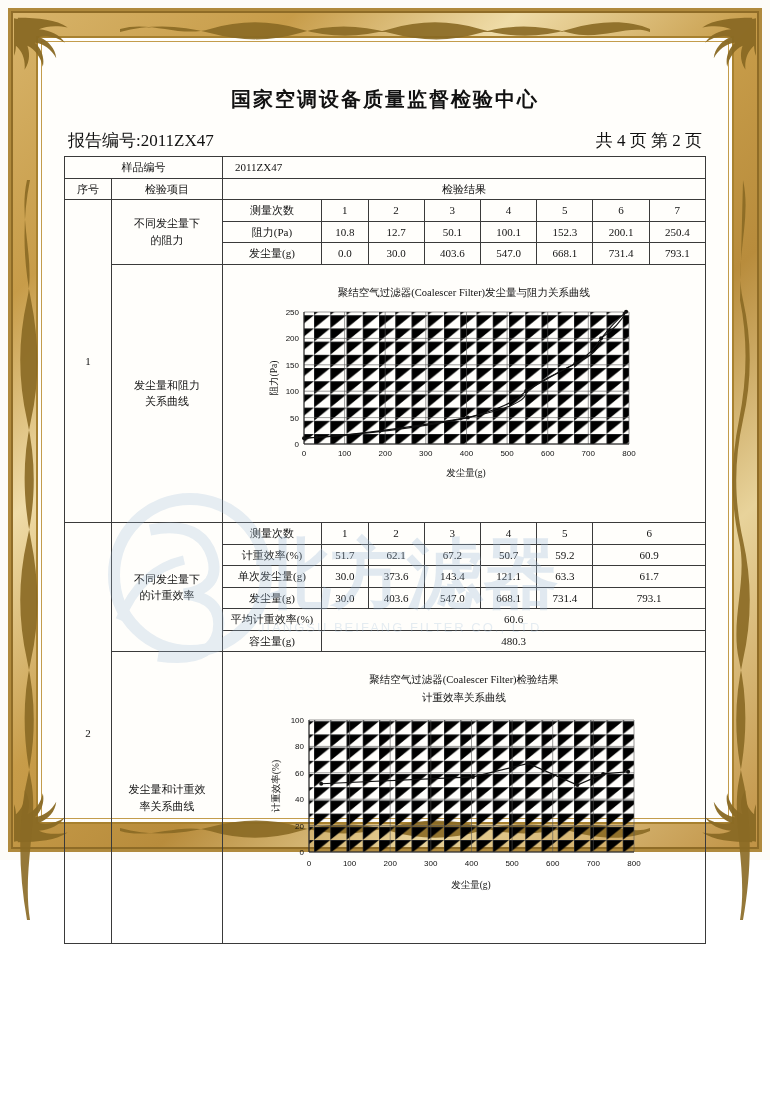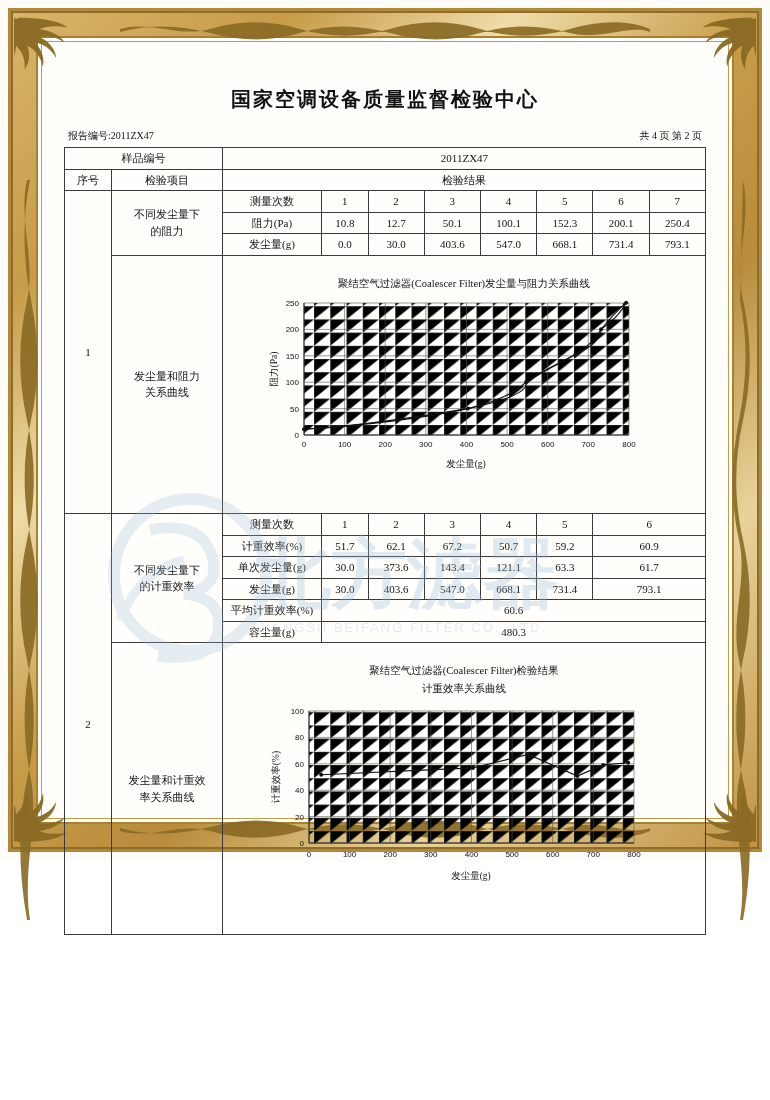--- a/index.html
+++ b/index.html
@@ -44,21 +44,21 @@
   .org{
     text-align:center;font-size:20px;font-weight:bold;letter-spacing:2px;
     color:#111;margin-top:20px;font-family:"Liberation Serif",serif;
   }
   .rpt-title{
     text-align:center;font-size:25px;font-weight:bold;letter-spacing:14px;
     color:#111;margin-top:10px;
   }
   .meta{
     display:flex;justify-content:space-between;align-items:flex-end;
-    margin-top:16px;font-size:10px;color:#111;padding:0 4px;
+    margin-top:16px;font-size:17px;color:#111;padding:0 4px;
   }
   table.main{
     margin-top:4px;border-collapse:collapse;width:100%;
     font-size:11px;color:#111;
   }
   table.main td{
     border:1px solid #3a3a3a;text-align:center;vertical-align:middle;
     padding:2px 3px;line-height:1.5;
   }
   .lbl{white-space:nowrap;font-family:Liberation Serif, serif;}
@@ -130,21 +130,21 @@
     <div class="meta">
       <span>报告编号:2011ZX47</span>
       <span>共 4 页 第 2 页</span>
     </div>
 
     <table class="main">
 
       <tbody>
           <tr>
         <td class="colno lbl" colspan="2">样品编号</td>
-        <td colspan="8" style="text-align:center;padding-left:4px;">2011ZX47</td>
+        <td colspan="8" style="text-align:left;padding-left:12px;">2011ZX47</td>
       </tr>
 
       <tr>
         <td class="colno">序号</td>
         <td class="colitem">检验项目</td>
         <td colspan="8">检验结果</td>
       </tr>
 
       <tr>
         <td rowspan="4" class="colno">1</td>

